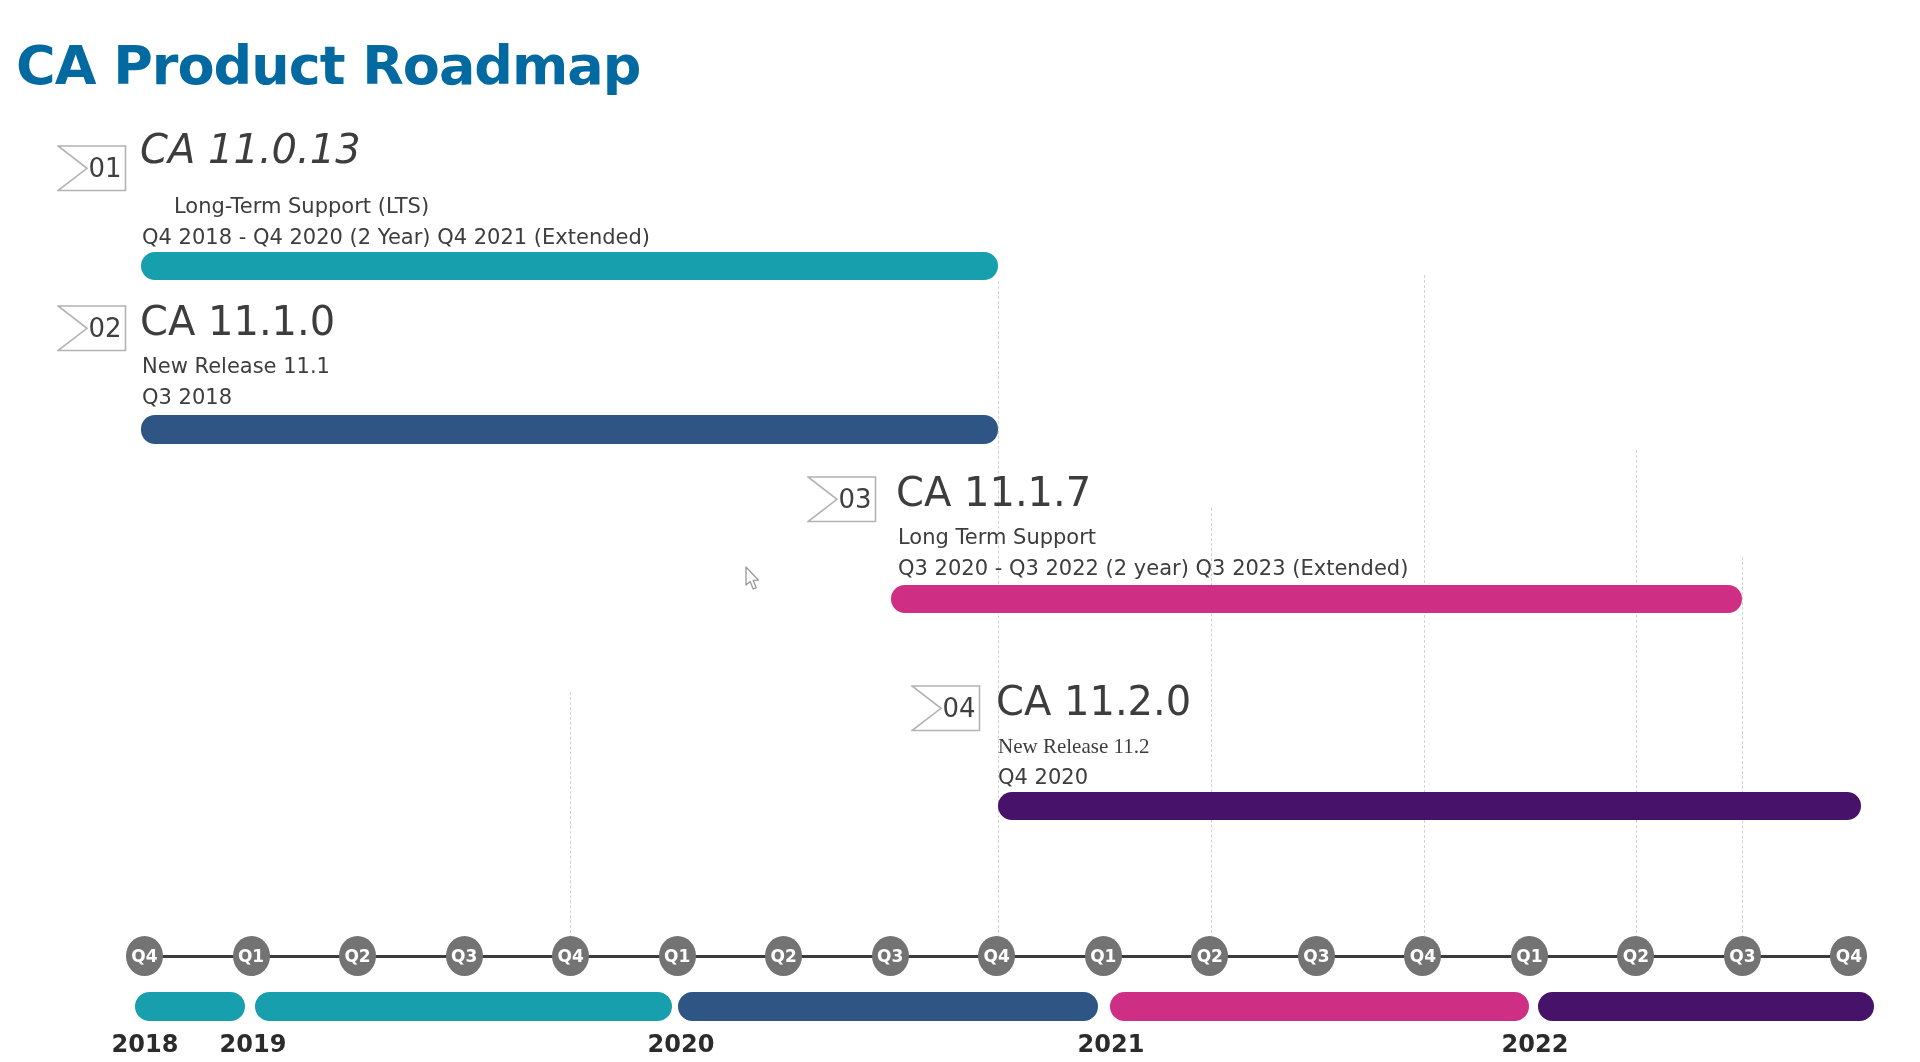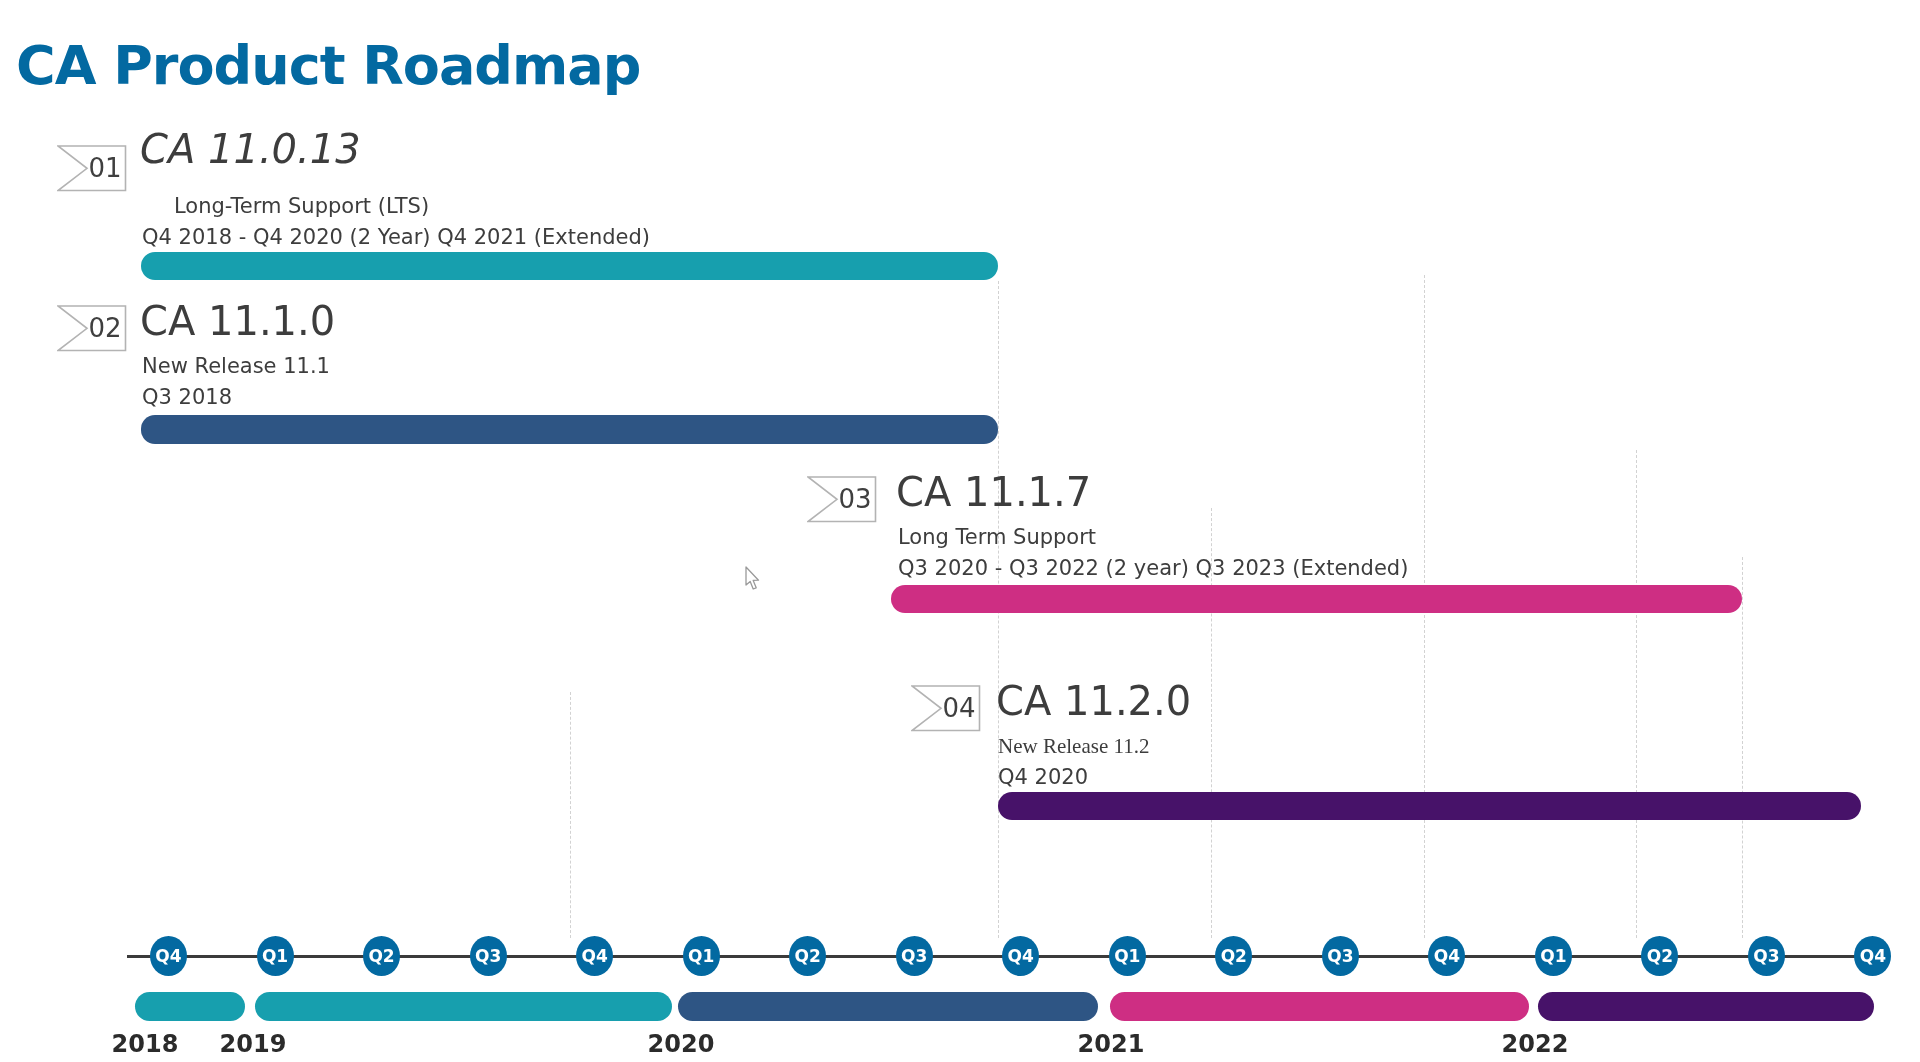--- a/index.html
+++ b/index.html
@@ -25,22 +25,22 @@
   .ms-sub{position:absolute;font-size:21px;color:#3d3d3d;white-space:nowrap;}
   .bar{position:absolute;height:28px;border-radius:14px;}
 
   
   .gridline{position:absolute;width:0;border-left:1px dashed #d2d2d2;}
 
   
   .axis-line{position:absolute;left:127px;top:955px;width:1740px;height:3px;background:#3b3b3b;}
   .qnode{
     position:absolute;top:936px;width:37px;height:40px;border-radius:50%;
-    background:#0369a1;color:#ffffff;display:flex;align-items:center;justify-content:center;
-    font-size:17px;font-weight:bold;margin-left:24px;
+    background:#737373;color:#ffffff;display:flex;align-items:center;justify-content:center;
+    font-size:17px;font-weight:bold;
   }
   .yseg{position:absolute;top:992px;height:29px;border-radius:15px;}
   .ylabel{
     position:absolute;top:1030px;width:120px;text-align:center;
     font-size:24px;font-weight:bold;color:#2b2b2b;
   }
 
   .cursor{position:absolute;left:745px;top:566px;}
 </style>
 </head>

